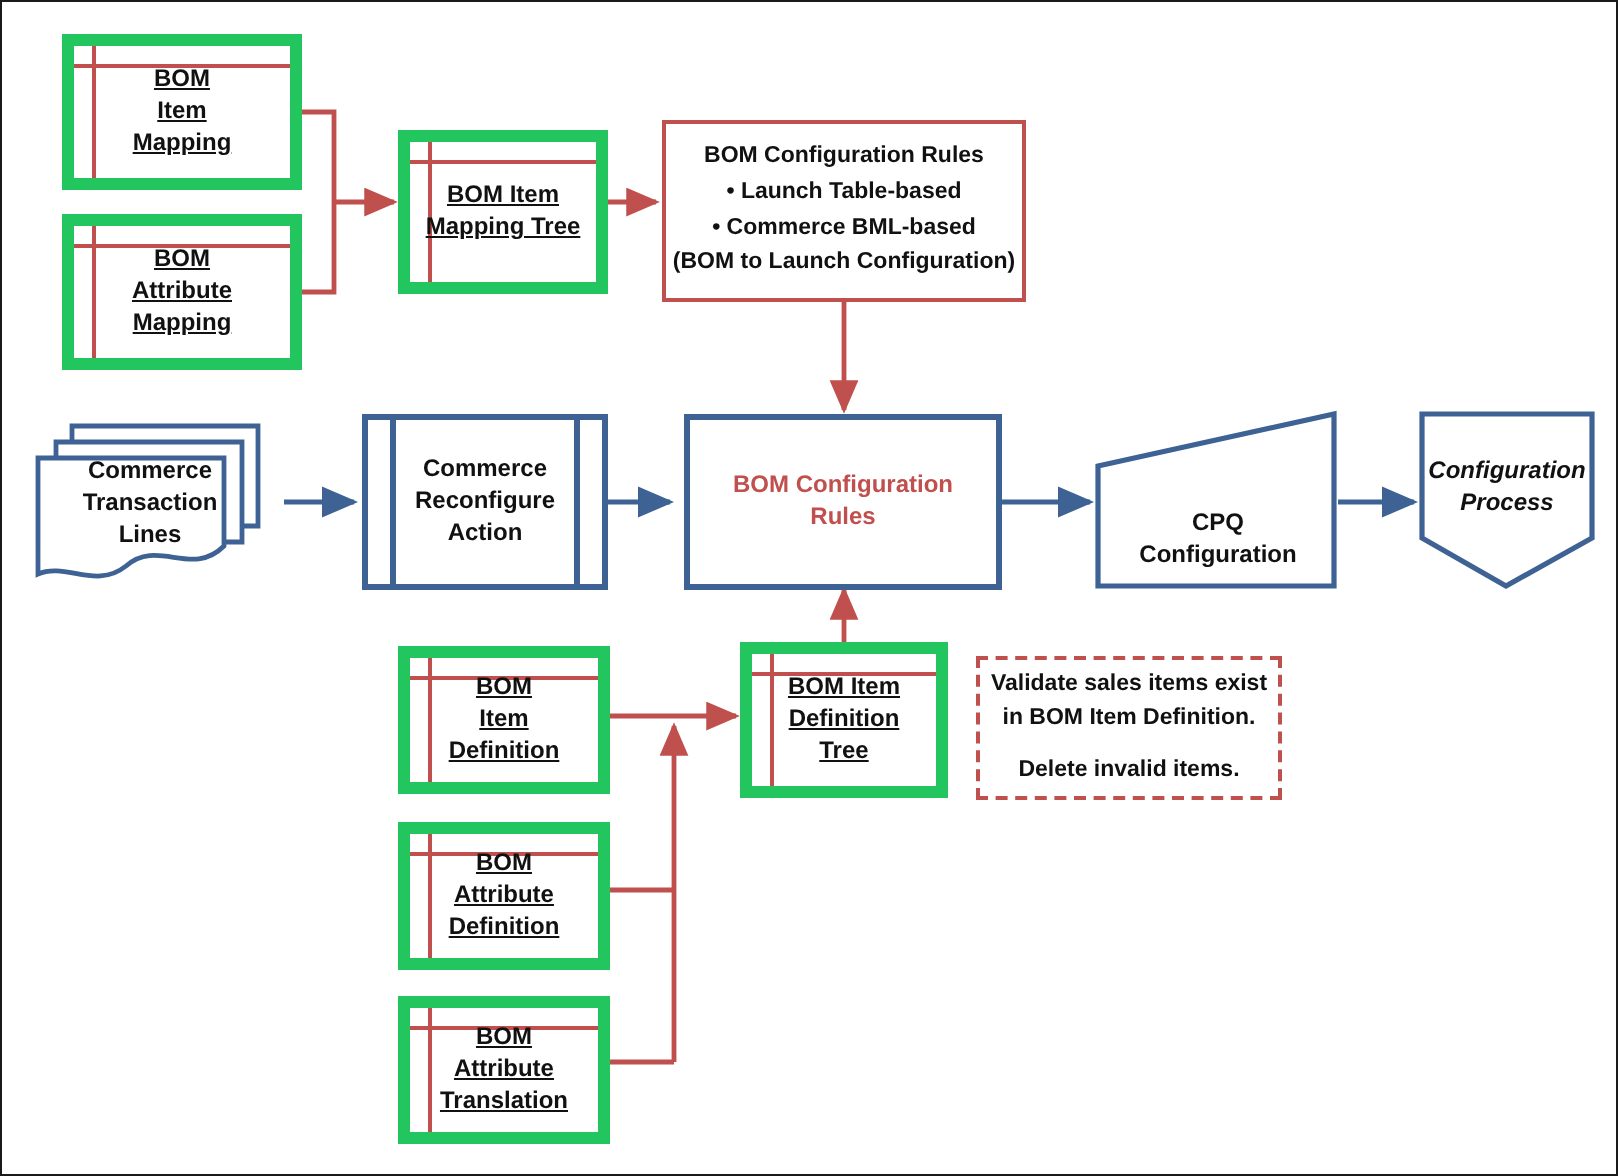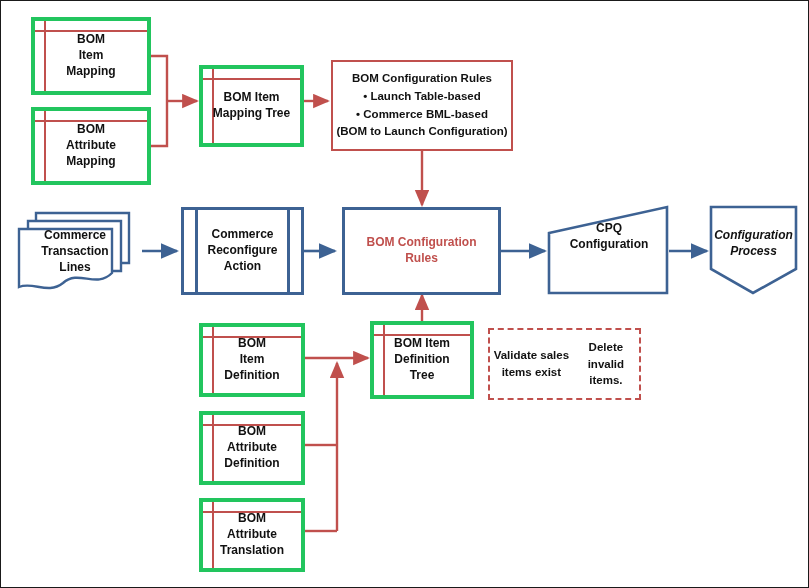--- a/index.html
+++ b/index.html
@@ -40,22 +40,23 @@
   }
   .node .lbl {
     position: relative;
     z-index: 4;
     white-space: pre-line;
     padding: 0 4px;
   }
 
   
   .tbl {
-    border: 4px solid #22c55e;
-    background: #ffffff;
+    border: 6px solid #22c55e;
+    background: #ffffff;
+    text-decoration: underline;
   }
   .tbl::before {
     content: "";
     position: absolute;
     left: 9px;
     top: 0;
     bottom: 0;
     width: 2px;
     background: #c0504d;
   }
@@ -79,21 +80,21 @@
     justify-content: center;
   }
   .red-box .line { display: block; white-space: pre; }
 
   
   .dashed-note {
     border: 2px dashed #c0504d;
     background: #ffffff;
     font-size: 11.5px;
     line-height: 1.45;
-    flex-direction: row;
+    flex-direction: column;
     justify-content: center;
   }
   .dashed-note .line { display: block; }
   .dashed-note .gap { height: 9px; }
 
   
   .blue-box {
     border: 3px solid #3d6293;
     background: #ffffff;
   }
@@ -229,21 +230,21 @@
   <div class="node proc-box" style="left:180px; top:206px; width:123px; height:88px;">
     <span class="lbl">Commerce
 Reconfigure
 Action</span>
   </div>
 
   <div class="node blue-box red-text" style="left:341px; top:206px; width:159px; height:88px;">
     <span class="lbl">BOM Configuration Rules</span>
   </div>
 
-  <div class="node shape-label" style="left:550px; top:196px; width:116px; height:80px;">
+  <div class="node shape-label" style="left:550px; top:229px; width:116px; height:80px;">
     <span class="lbl">CPQ
 Configuration</span>
   </div>
 
   <div class="node shape-label italic" style="left:710px; top:210px; width:85px; height:66px;">
     <span class="lbl">Configuration
 Process</span>
   </div>
 
   <div class="node tbl" style="left:198px; top:322px; width:106px; height:74px;">
@@ -253,20 +254,21 @@
   </div>
 
   <div class="node tbl" style="left:369px; top:320px; width:104px; height:78px;">
     <span class="lbl">BOM Item
 Definition
 Tree</span>
   </div>
 
   <div class="node dashed-note" style="left:487px; top:327px; width:153px; height:72px;">
     <span class="line">Validate sales items exist</span>
+    <span class="line">in BOM Item Definition.</span>
     <span class="gap"></span>
     <span class="line">Delete invalid items.</span>
   </div>
 
   <div class="node tbl" style="left:198px; top:410px; width:106px; height:74px;">
     <span class="lbl">BOM
 Attribute
 Definition</span>
   </div>
 

